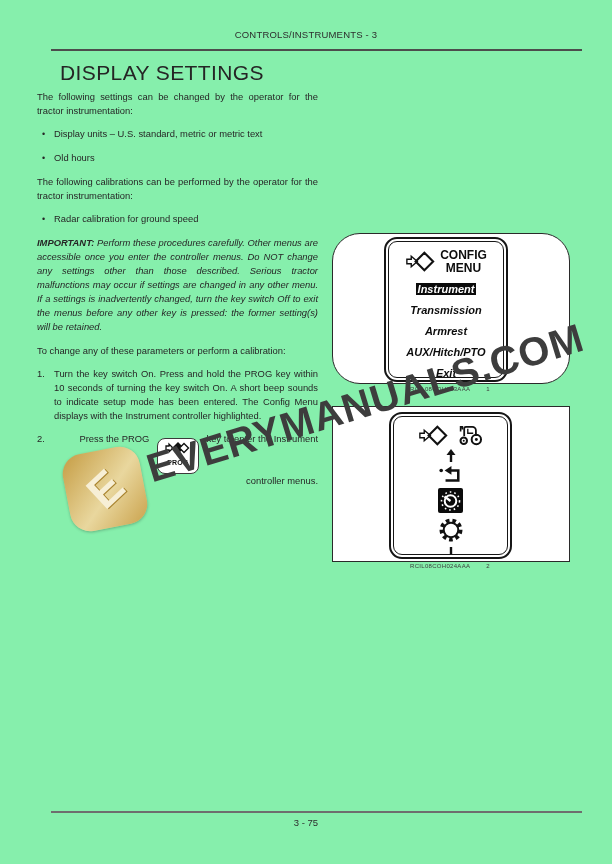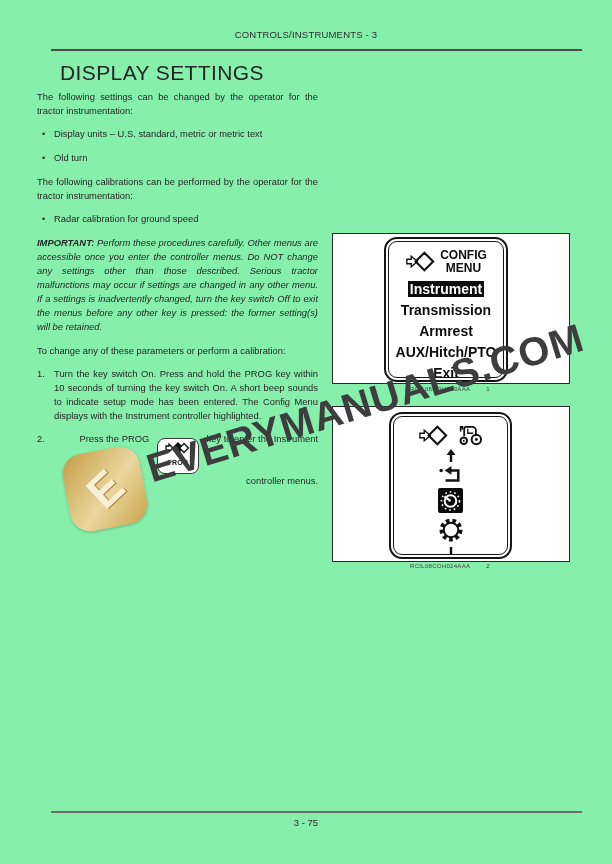--- a/index.html
+++ b/index.html
@@ -28,30 +28,30 @@
   .step{position:relative;padding-left:17px;margin:0 0 9px 0;}
   .stepnum{position:absolute;left:0;top:0;}
   .step2wrap{position:relative;margin-top:2px;}
   .step2text{padding-left:17px;margin-top:2px;text-align:right;}
   .progkey{display:inline-flex;flex-direction:column;align-items:center;justify-content:center;
     width:40px;height:34px;border:1.5px solid #3a3a3a;border-radius:8px;background:#fff;
     vertical-align:-13px;margin:0 5px;}
   .progkey .plabel{font-size:7px;font-weight:bold;color:#111;margin-top:1px;letter-spacing:.2px;}
   
   .figbox{position:absolute;left:332px;width:236px;border:1px solid #2a2a2a;background:#fff;}
-  .fig1{top:233px;height:149px;}
+  .fig1{top:233px;height:149px;border-radius:28px;}
   .fig2{top:406px;height:154px;}
   .screen{position:absolute;border:2px solid #161616;border-radius:13px;background:#fff;}
   .screen-in{position:absolute;inset:2px;border:1px solid #161616;border-radius:9px;overflow:hidden;}
   .scr1{left:51px;top:3px;width:120px;height:141px;}
   .scr2{left:56px;top:5px;width:119px;height:143px;}
   .scr1 .scr-head{display:flex;align-items:center;justify-content:center;gap:5px;margin-top:7px;}
   .cfg-title{font-weight:bold;font-size:12px;line-height:12.5px;text-align:center;color:#0d0d0d;}
   .menu{margin-top:5px;text-align:center;}
-  .mi{font-weight:bold;font-size:14px;line-height:21px;color:#0d0d0d;white-space:nowrap;}
+  .mi{font-weight:bold;font-size:11px;line-height:21px;color:#0d0d0d;white-space:nowrap;font-style:italic;}
   .mi .lbl{padding:0 2px;}
   .mi .lbl.hl{background:#0b0b0b;color:#fff;}
   .iconcol{display:flex;flex-direction:column;align-items:center;gap:3px;padding-top:7px;}
   .iconrow{display:flex;align-items:center;gap:9px;}
   .figcap{position:absolute;left:332px;width:236px;text-align:center;font-size:6px;
     color:#3c3c3c;letter-spacing:.3px;}
   .cap1{top:386px;}
   .cap2{top:563px;}
   .figcap .capnum{margin-left:16px;}
   
@@ -73,21 +73,21 @@
 
   <div class="hdr-text">CONTROLS/INSTRUMENTS - 3</div>
   <div class="hdr-rule"></div>
 
   <div class="title">DISPLAY SETTINGS</div>
 
   <div class="leftcol">
     <p>The following settings can be changed by the operator for the tractor instrumentation:</p>
     <ul class="blist">
       <li>Display units – U.S. standard, metric or metric text</li>
-      <li>Old turn</li>
+      <li>Old hours</li>
     </ul>
     <p>The following calibrations can be performed by the operator for the tractor instrumentation:</p>
     <ul class="blist">
       <li>Radar calibration for ground speed</li>
     </ul>
     <p class="imp"><b>IMPORTANT:</b><span> Perform these procedures carefully.  Other menus are accessible once you enter the controller menus.  Do NOT change any settings other than those described.  Serious tractor malfunctions may occur if settings are changed in any other menu.  If a settings is inadvertently changed, turn the key switch Off to exit the menus before any other key is pressed:  the former setting(s) will be retained.</span></p>
     <p>To change any of these parameters or perform a calibration:</p>
 
     <div class="step">
       <span class="stepnum">1.</span>

